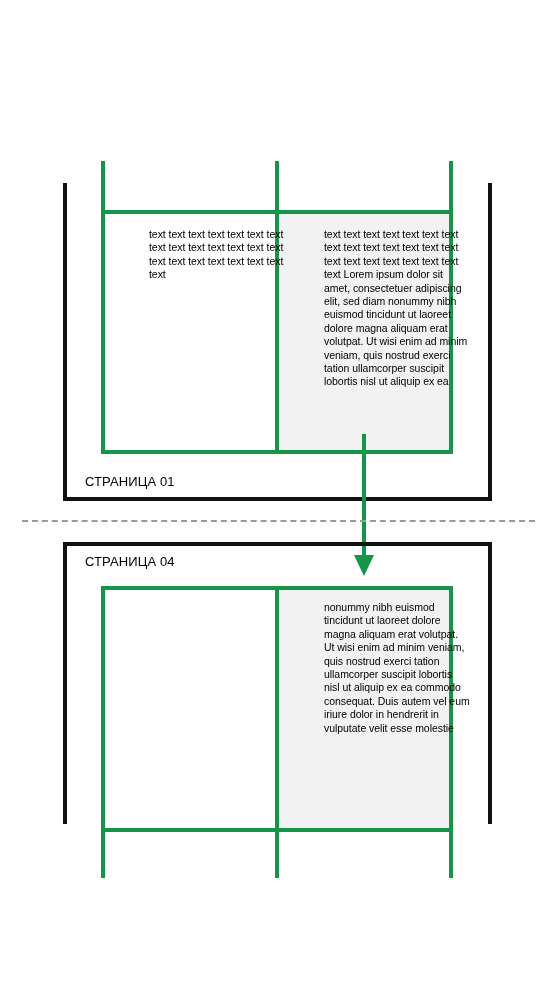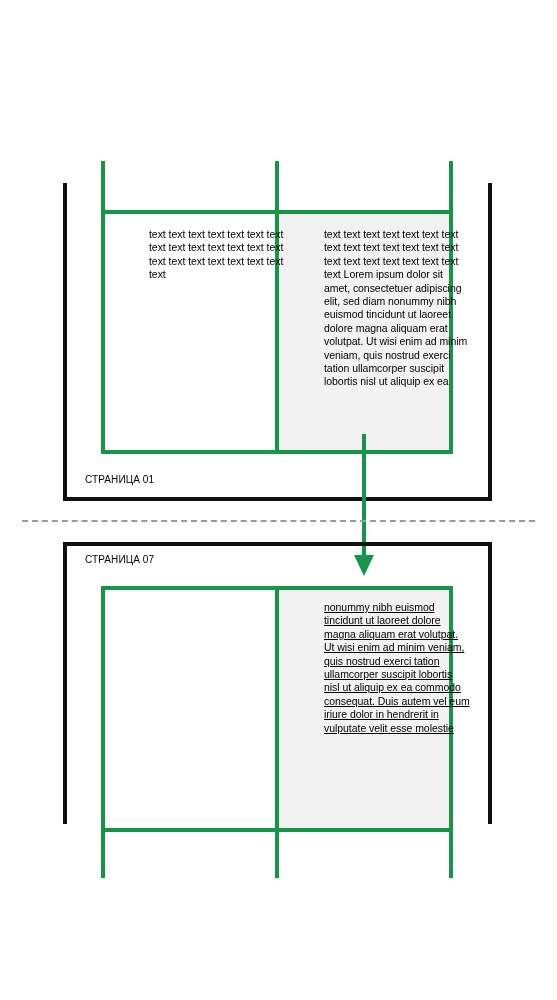--- a/index.html
+++ b/index.html
@@ -57,21 +57,21 @@
     line-height: 13.4px;
     color: #000000;
     letter-spacing: -0.05px;
     white-space: normal;
     margin-left: 32px;
   }
 
   
   .page-caption {
     position: absolute;
-    font-size: 10px;
+    font-size: 13px;
     color: #000000;
     letter-spacing: 0.1px;
     white-space: nowrap;
   }
 
   
   .dashed-sep {
     position: absolute;
     height: 0;
     border-top: 2px dashed #9a9a9a;
@@ -126,17 +126,17 @@
   <div class="cell-shaded" style="left:279px; top:590px; width:170px; height:240px;"></div>
 
   <div class="vline" style="left:101px; top:586px; height:292px;"></div>
   <div class="vline" style="left:275px; top:586px; height:292px;"></div>
   <div class="vline" style="left:449px; top:586px; height:292px;"></div>
   <div class="hline" style="left:101px; top:586px; width:352px;"></div>
   <div class="hline" style="left:101px; top:828px; width:352px;"></div>
 
   <div class="textblock" style="left:117px; top:601px; width:145px;"></div>
 
-  <div class="textblock" style="left:292px; top:601px; width:146px;text-decoration:underline;">nonummy nibh euismod tincidunt ut laoreet dolore magna aliquam erat volutpat. Ut wisi enim ad minim veniam, quis nostrud exerci tation ullamcorper suscipit lobortis nisl ut aliquip ex ea commodo consequat. Duis autem vel eum iriure dolor in hendrerit in vulputate velit esse molestie</div>
+  <div class="textblock" style="left:292px; top:601px; width:146px;">nonummy nibh euismod tincidunt ut laoreet dolore magna aliquam erat volutpat. Ut wisi enim ad minim veniam, quis nostrud exerci tation ullamcorper suscipit lobortis nisl ut aliquip ex ea commodo consequat. Duis autem vel eum iriure dolor in hendrerit in vulputate velit esse molestie</div>
 
-  <div class="page-caption" style="left:85px; top:554px;">СТРАНИЦА 07</div>
+  <div class="page-caption" style="left:85px; top:554px;">СТРАНИЦА 04</div>
 
 </div>
 
 </body></html>

